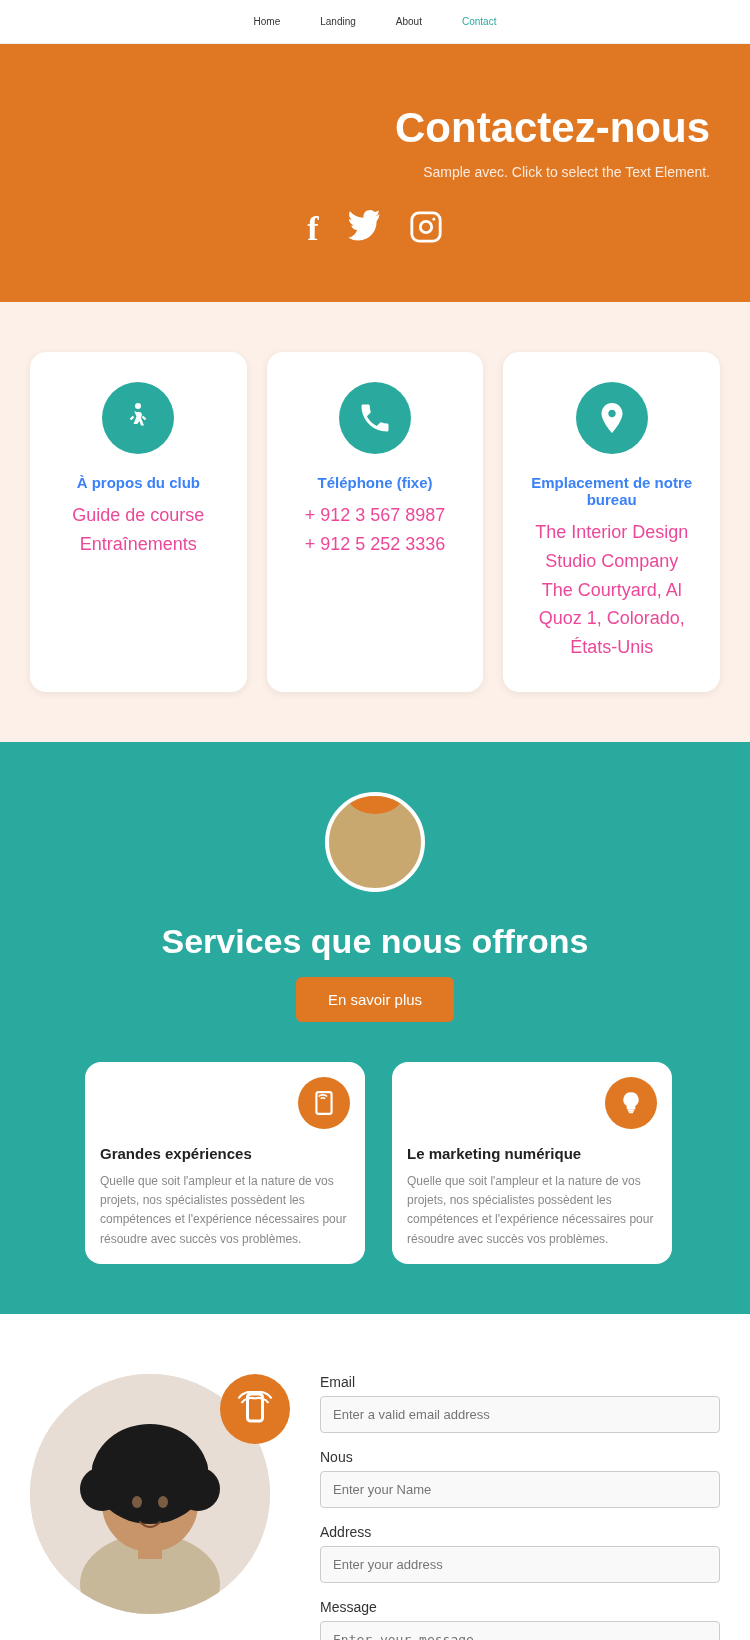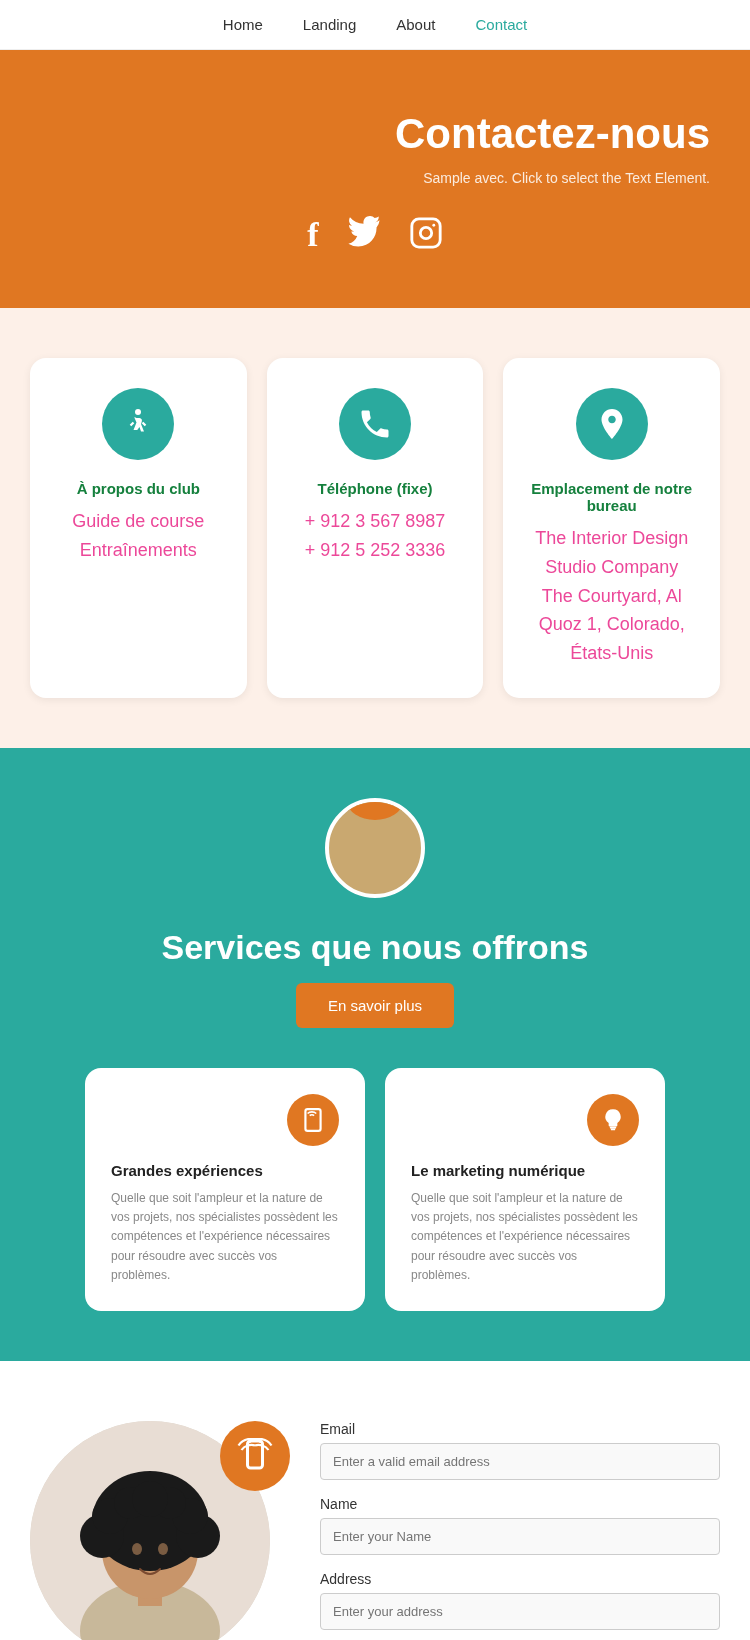--- a/index.html
+++ b/index.html
@@ -3,21 +3,21 @@
   <meta charset="utf-8">
   <style>
     * { box-sizing: border-box; margin: 0; padding: 0; }
     body { font-family: Arial, sans-serif; width: 750px; background: #fff; }
 
     
     nav {
       display: flex; justify-content: center; gap: 40px;
       padding: 16px 0; background: #fff; border-bottom: 1px solid #eee;
     }
-    nav a { text-decoration: none; color: #333; font-size: 15px; }
+    nav a { text-decoration: none; color: #333; font-size: 10px; }
     nav a.active { color: #2aaa9e; }
 
     
     .hero {
       background: #e07722;
       text-align: right;
       padding: 60px 40px 50px;
       color: #fff;
     }
     .hero h1 { font-size: 42px; font-weight: bold; margin-bottom: 12px; }
@@ -42,21 +42,21 @@
       box-shadow: 0 2px 8px rgba(0,0,0,0.07);
     }
     .info-card .icon-circle {
       width: 72px; height: 72px;
       border-radius: 50%;
       background: #2aaa9e;
       display: flex; align-items: center; justify-content: center;
       margin: 0 auto 20px;
       font-size: 28px; color: #fff;
     }
-    .info-card h3 { font-size: 15px; font-weight: bold; margin-bottom: 10px; color: #15803d; }
+    .info-card h3 { font-size: 15px; font-weight: bold; margin-bottom: 10px; color: #3b82f6; }
     .info-card p { font-size: 18px; color: #ec4899; line-height: 1.6; }
 
     
     .services-section {
       background: #2aaa9e;
       padding: 50px 30px;
       text-align: center;
       color: #fff;
     }
     .avatar-circle {
@@ -79,25 +79,26 @@
       font-size: 15px;
       cursor: pointer;
       margin-bottom: 40px;
     }
     .service-cards {
       display: flex; gap: 20px; justify-content: center;
     }
     .service-card {
       background: #fff;
       border-radius: 16px;
-      padding: 26px;
+      padding: 15px;
       flex: 1;
       text-align: left;
       color: #333;
       max-width: 280px;
+      margin-left: 7px;
     }
     .service-card .s-icon {
       width: 52px; height: 52px;
       border-radius: 50%;
       background: #e07722;
       display: flex; align-items: center; justify-content: center;
       font-size: 22px; color: #fff;
       margin-bottom: 16px;
       margin-left: auto;
     }
@@ -310,21 +311,21 @@
     </div>
   </div>
 
   <div class="contact-right">
     <div class="form-row">
       <div class="form-group">
         <label>Email</label>
         <input type="email" placeholder="Enter a valid email address" style="">
       </div>
       <div class="form-group">
-        <label>Name</label>
+        <label>Nous</label>
         <input type="text" placeholder="Enter your Name" style="">
       </div>
     </div>
 
     <div class="form-group" style="margin-bottom:16px;">
       <label>Address</label>
       <input type="text" placeholder="Enter your address" style="">
     </div>
 
     <div class="form-group" style="margin-bottom:16px;">

